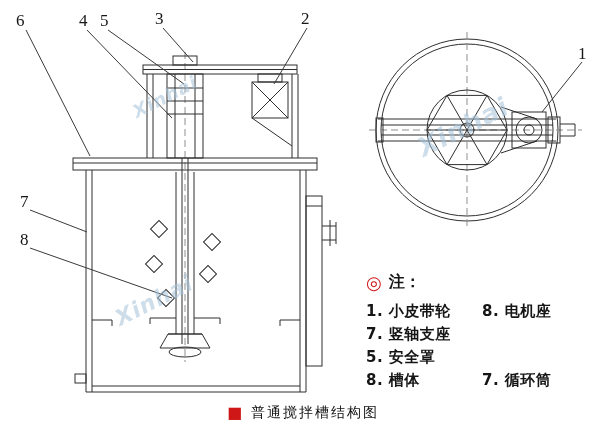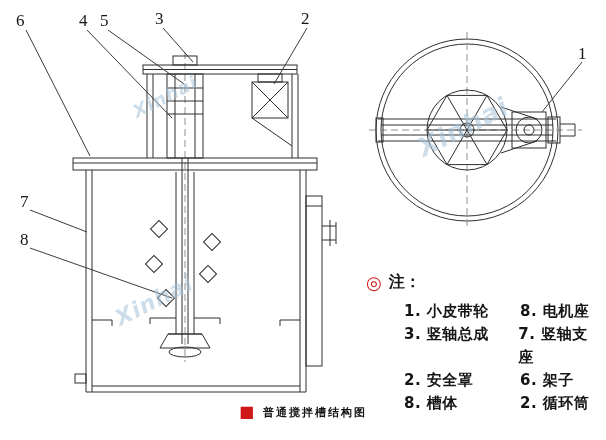--- a/index.html
+++ b/index.html
@@ -48,35 +48,35 @@
     margin-bottom: 7px;
   }
   .notes-bullet { color: #cf1717; font-size: 18px; font-weight: bold; }
   .note-row {
     display: flex;
     font-size: 15px;
     font-weight: bold;
     line-height: 23px;
     letter-spacing: 0.5px;
   }
-  .note-row .col1 { width: 116px; margin-left: 38px; }
+  .note-row .col1 { width: 116px; }
   .caption {
     position: absolute;
     left: 0;
     right: 0;
     top: 404px;
     display: flex;
     justify-content: center;
     align-items: center;
     gap: 9px;
   }
   .caption-marker { color: #cf1717; font-size: 16px; line-height: 1; }
   .caption-text {
-    font-size: 11px;
-    font-weight: bold;
+    font-size: 14px;
+    font-weight: normal;
     color: #141414;
     letter-spacing: 2px;
   }
 </style>
 </head>
 <body>
 
 <div class="stage">
 
   <svg class="drawing" width="606" height="440" viewBox="0 0 606 440">
@@ -221,30 +221,28 @@
   <div class="notes">
     <div class="notes-header">
       <span class="notes-bullet">◎</span>
       <span>注：</span>
     </div>
     <div class="note-row">
       <span class="col1">1. 小皮带轮</span>
       <span>8. 电机座</span>
     </div>
     <div class="note-row">
-      <span class="col1">3. 竖轴总成</span>
       <span>7. 竖轴支座</span>
     </div>
     <div class="note-row">
-      <span class="col1">2. 安全罩</span>
-      <span>6. 架子</span>
+      <span class="col1">5. 安全罩</span>
     </div>
     <div class="note-row">
       <span class="col1">8. 槽体</span>
-      <span>2. 循环筒</span>
+      <span>7. 循环筒</span>
     </div>
   </div>
 
   <div class="caption">
     <span class="caption-marker">■</span>
     <span class="caption-text">普通搅拌槽结构图</span>
   </div>
 
 </div>
 

